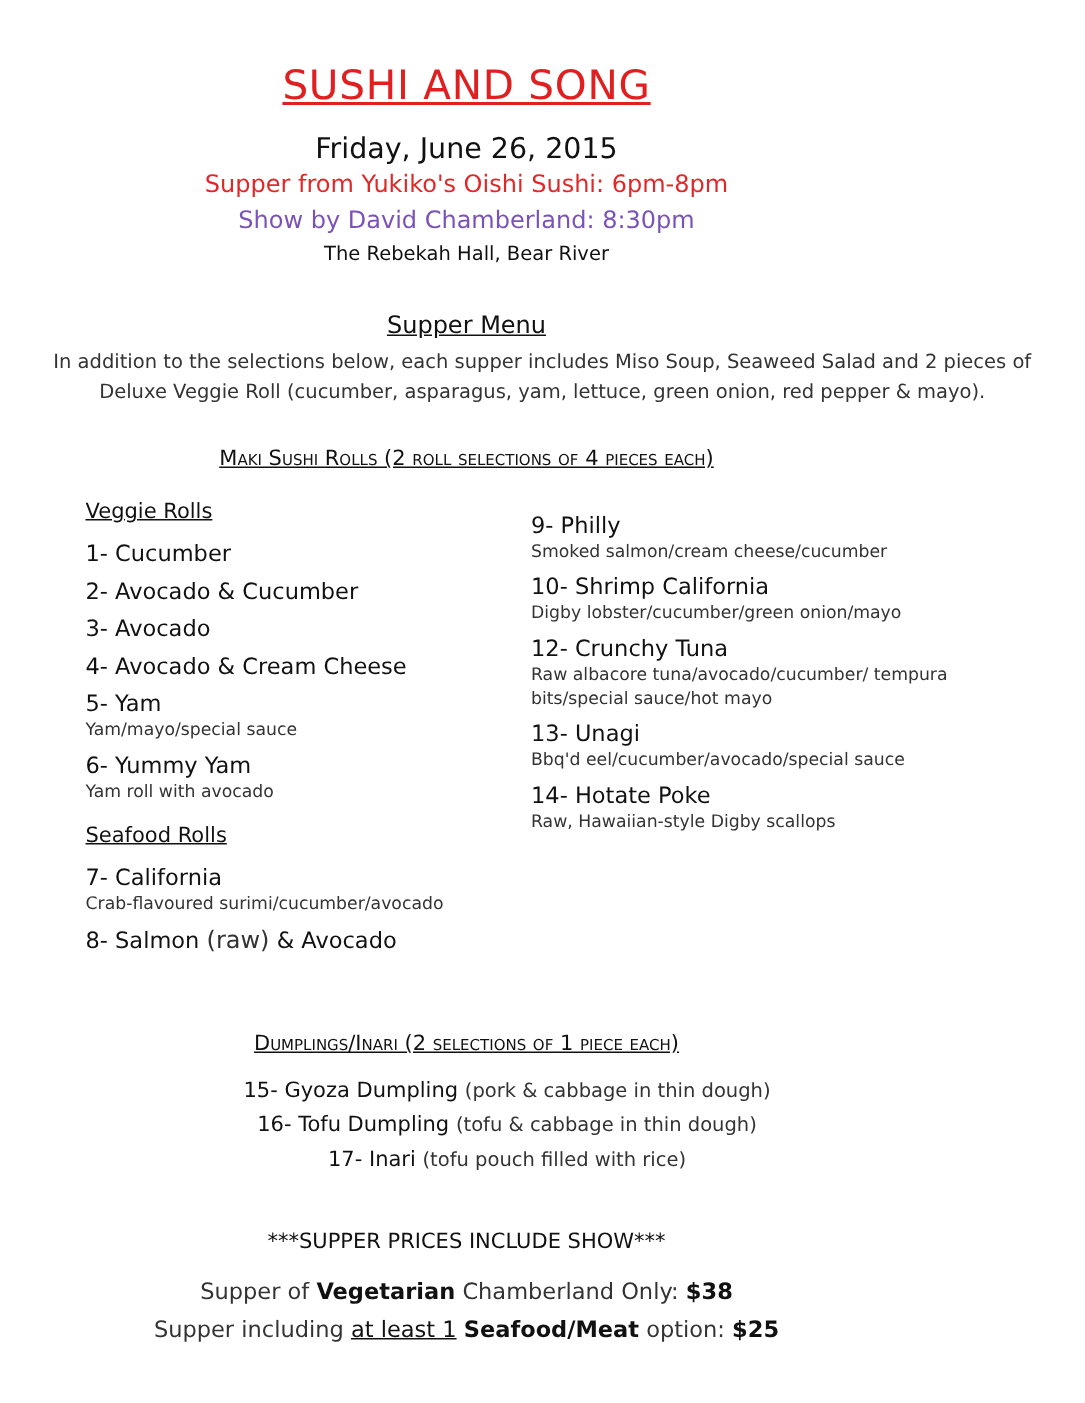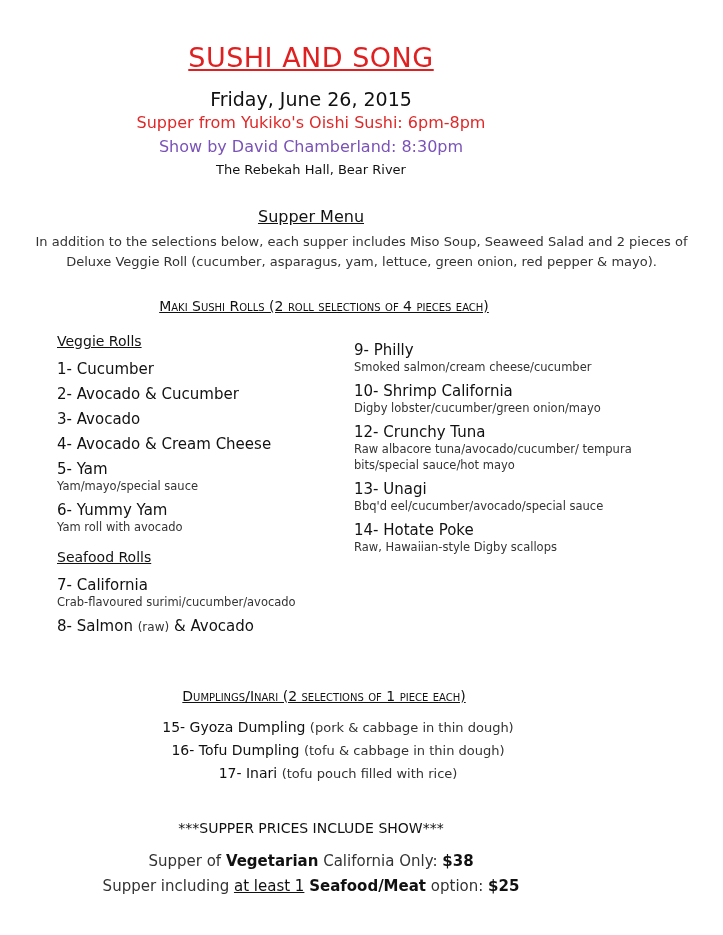--- a/index.html
+++ b/index.html
@@ -8,29 +8,29 @@
     .abs { position:absolute; }
     .center { left:0; width:622px; text-align:center; }
     .title { top:42px; font-size:27px; color:#e02020; text-decoration:underline; letter-spacing:0.5px; }
     .date { top:88px; font-size:19px; color:#111; }
     .supper-line { top:113px; font-size:16px; color:#e02828; }
     .show-line { top:137px; font-size:16px; color:#7a52b8; }
     .venue { top:162px; font-size:13px; color:#111; }
     .menu-h { top:207px; font-size:16px; text-decoration:underline; }
     .intro { top:232px; left:20px; width:683px; font-size:13px; line-height:20px; color:#333; text-align:center; }
     .maki-h { top:298px; font-size:14px; text-decoration:underline; }
-    .sc { font-variant:small-caps;padding-left:13px; }
+    .sc { font-variant:small-caps; }
     .col { position:absolute; }
     .col-left { left:57px; top:333px; width:290px; }
     .col-right { left:354px; top:338px; width:360px; }
     .sub-h { font-size:14px; text-decoration:underline; margin:0 0 4px 0; height:20px; }
     .item-name { font-size:15px; color:#111; height:25px; line-height:25px; }
     .item-desc { font-size:11.5px; color:#333; line-height:16px; margin-top:-4px; margin-bottom:4px; }
     .gap { height:10px; }
-    .small { font-size:12px; color:#333; }
+    .small { font-size:16px; color:#333; }
     .dump-h { top:688px; font-size:14px; text-decoration:underline; }
     .dump-list { top:716px; font-size:14px; line-height:23px;padding-left:27px; }
     .dump-list .desc { color:#333; font-size:13px; }
     .prices-note { top:820px; font-size:14px; }
     .price1 { top:852px; font-size:15px; }
     .price2 { top:877px; font-size:15px; }
     .price-light { color:#333; }
     .bold { font-weight:bold; }
     u { text-decoration:underline; }
   </style>
@@ -95,21 +95,21 @@
   <div>
     <span>17- Inari</span>
     <span class="desc">(tofu pouch filled with rice)</span>
   </div>
 </div>
 
 <div class="abs center prices-note">***SUPPER PRICES INCLUDE SHOW***</div>
 <div class="abs center price1">
   <span class="price-light">Supper of</span>
   <span class="bold">Vegetarian</span>
-  <span class="price-light">California Only:</span>
+  <span class="price-light">Chamberland Only:</span>
   <span class="bold">$38</span>
 </div>
 <div class="abs center price2">
   <span class="price-light">Supper including</span>
   <u>at least 1</u>
   <span class="bold">Seafood/Meat</span>
   <span class="price-light">option:</span>
   <span class="bold">$25</span>
 </div>
 

